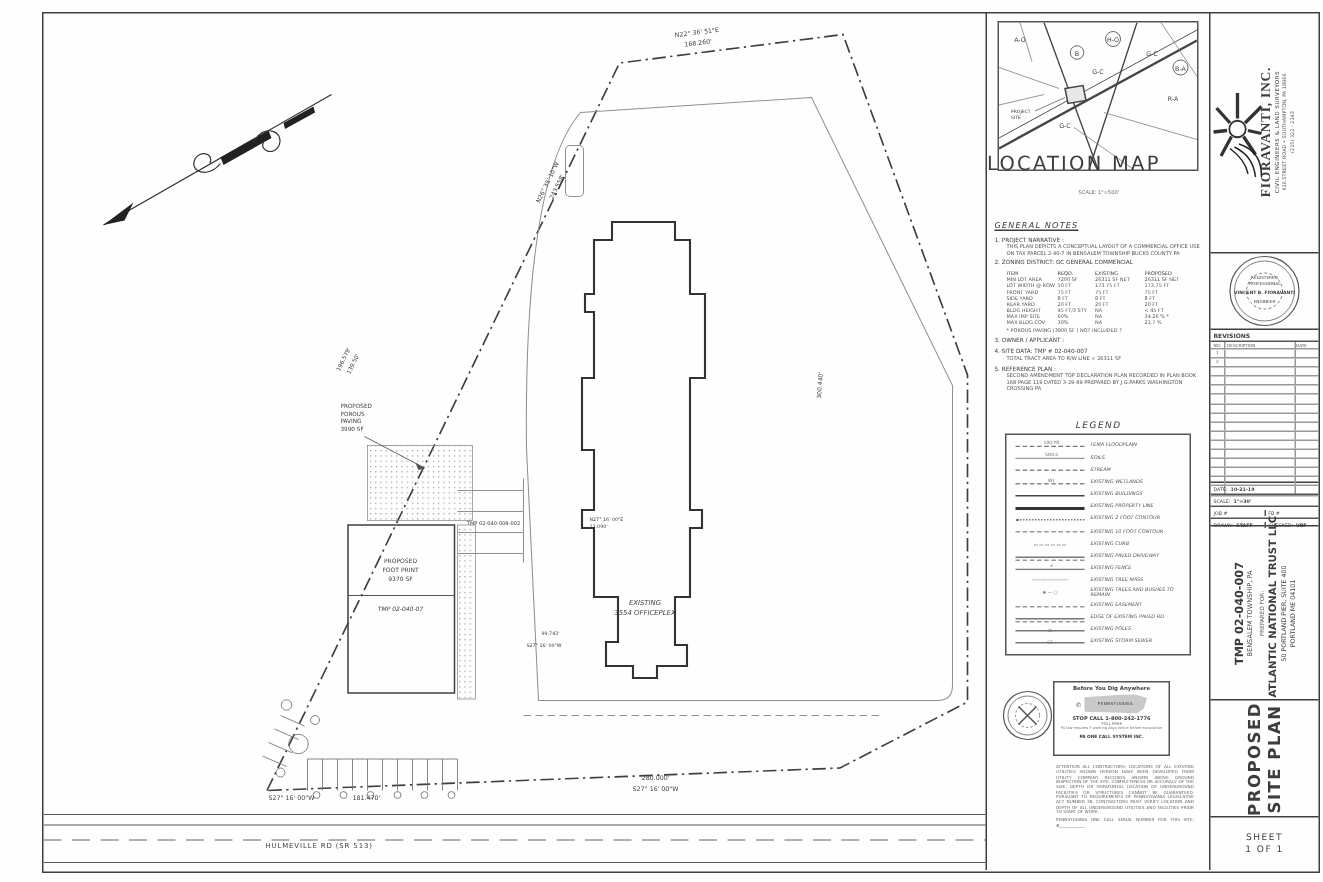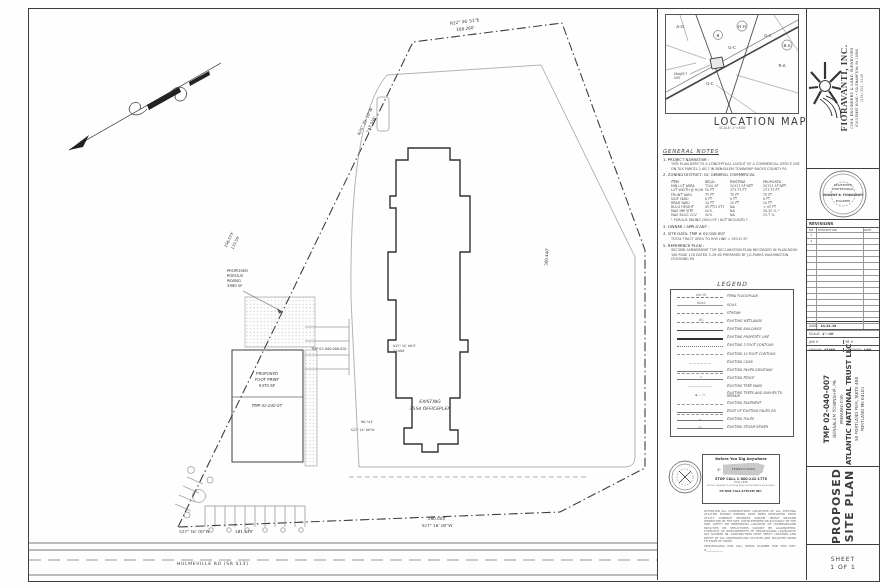--- a/index.html
+++ b/index.html
@@ -3,21 +3,21 @@
 <meta charset="utf-8">
 <style>
   html,body{margin:0;padding:0;background:#d9d9d9;}
   .page{position:relative;width:882px;height:588px;background:#fefefe;overflow:hidden;
         font-family:"DejaVu Sans",sans-serif;color:#3d3d3d;}
   .frame{position:absolute;left:28px;top:8px;width:850px;height:572px;border:1.2px solid #3f3f3f;}
   svg text{fill:#3d3d3d;font-family:"DejaVu Sans",sans-serif;}
   
   .notes-col{position:absolute;left:657px;top:8px;width:149px;height:572px;border-left:1px solid #3f3f3f;}
   .locmap{position:absolute;left:7px;top:6px;width:132px;height:98px;border:1px solid #555;}
-  .locmap-title{position:absolute;top:108px;left:0;right:0;text-align:right;font-size:10px;letter-spacing:1.5px;}
+  .locmap-title{position:absolute;top:94px;left:0;right:0;text-align:left;font-size:13px;letter-spacing:1.5px;}
   .locmap-scale{position:absolute;top:118px;left:0;right:0;text-align:center;font-size:3.4px;color:#666;}
   .gnotes{position:absolute;left:5px;top:140px;width:140px;font-size:3.7px;line-height:1.25;}
   .gn-title{font-size:5.4px;font-style:italic;letter-spacing:.8px;text-decoration:underline;margin-bottom:3px;}
   .gn-head{margin-top:2.5px;font-size:3.8px;}
   .gn-body{margin-left:8px;font-size:3.4px;color:#555;}
   .ztable{margin:2px 0 1px 8px;}
   .zrow{display:flex;}
   .zc{font-size:3.3px;color:#555;}
   .zc1{width:34px;}.zc2{width:25px;}.zc3{width:33px;}.zc4{width:33px;}
   .zhead .zc{color:#3d3d3d;}

